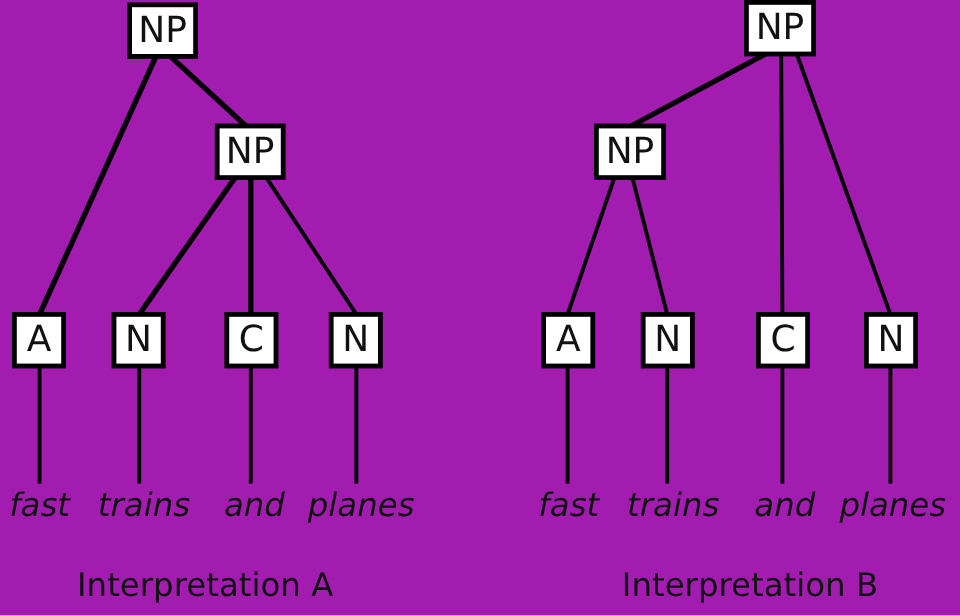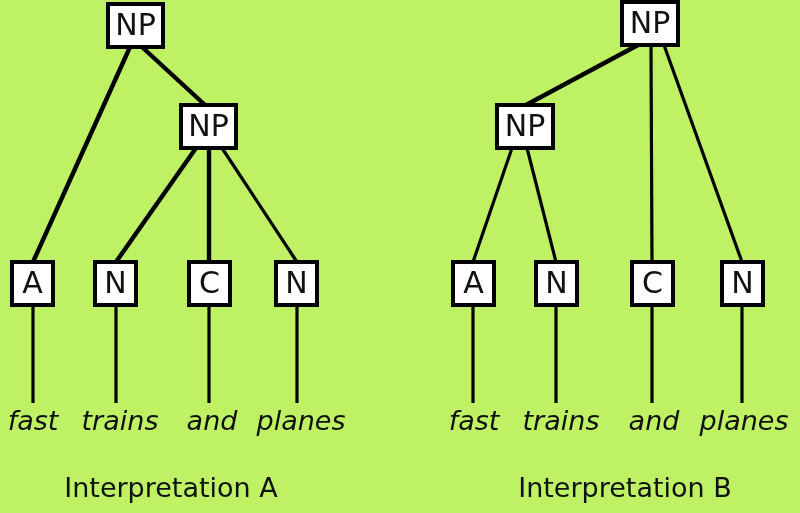--- a/index.html
+++ b/index.html
@@ -10,21 +10,21 @@
   body {
     width: 800px;
     height: 513px;
     overflow: hidden;
     font-family: "DejaVu Sans", "Liberation Sans", sans-serif;
   }
   #figure {
     position: relative;
     width: 800px;
     height: 513px;
-    background: #bef264;
+    background: #a21caf;
   }
   svg#tree-svg {
     position: absolute;
     left: 0;
     top: 0;
     width: 800px;
     height: 513px;
     display: block;
   }
   .node-box {

